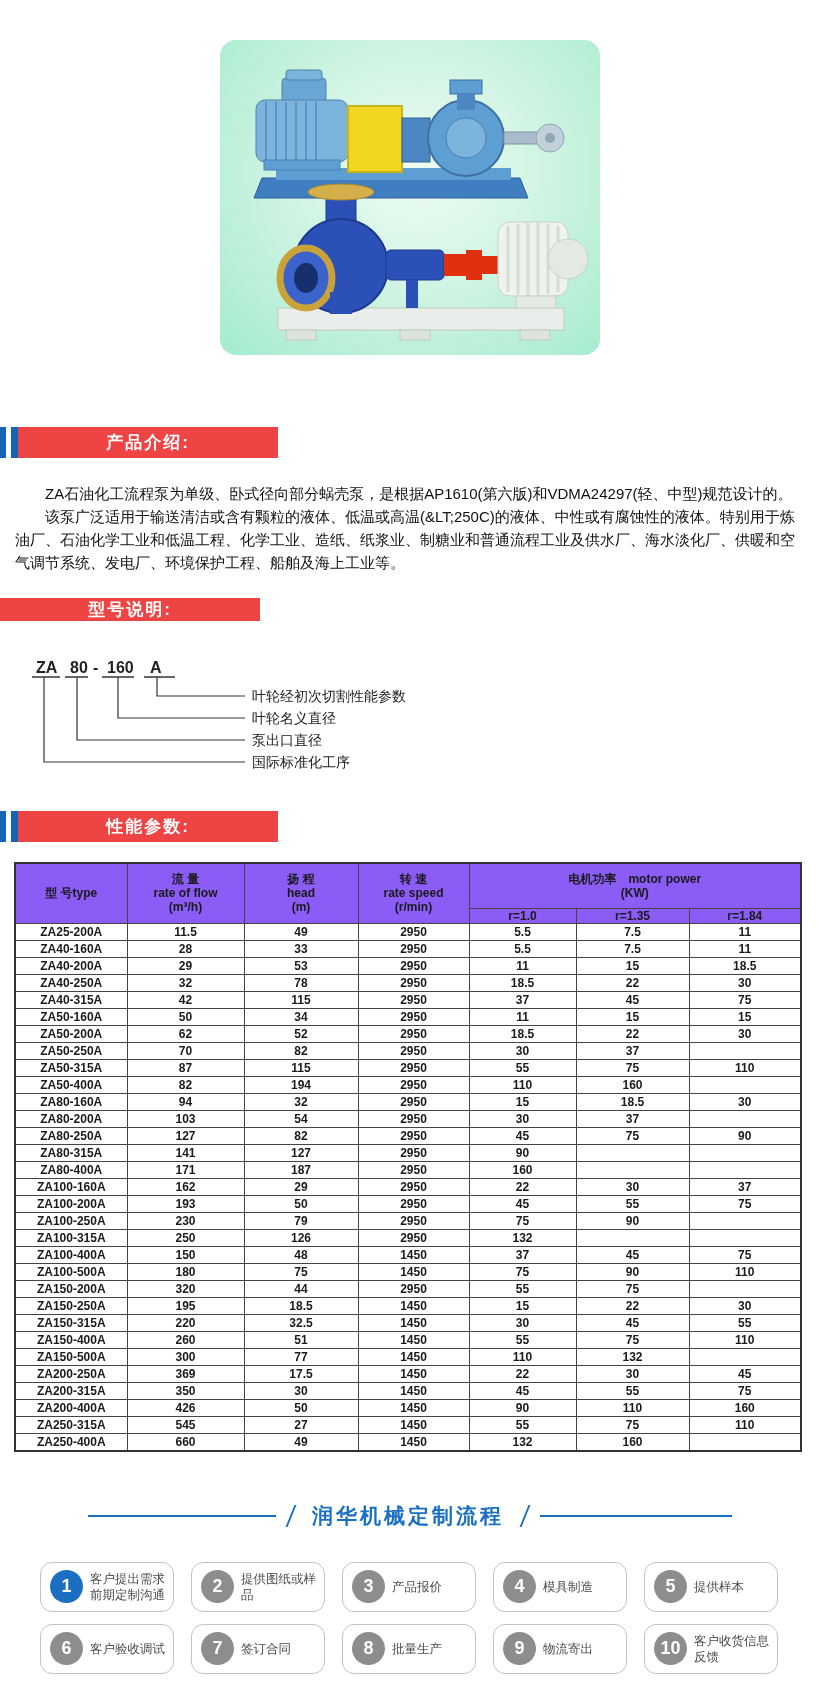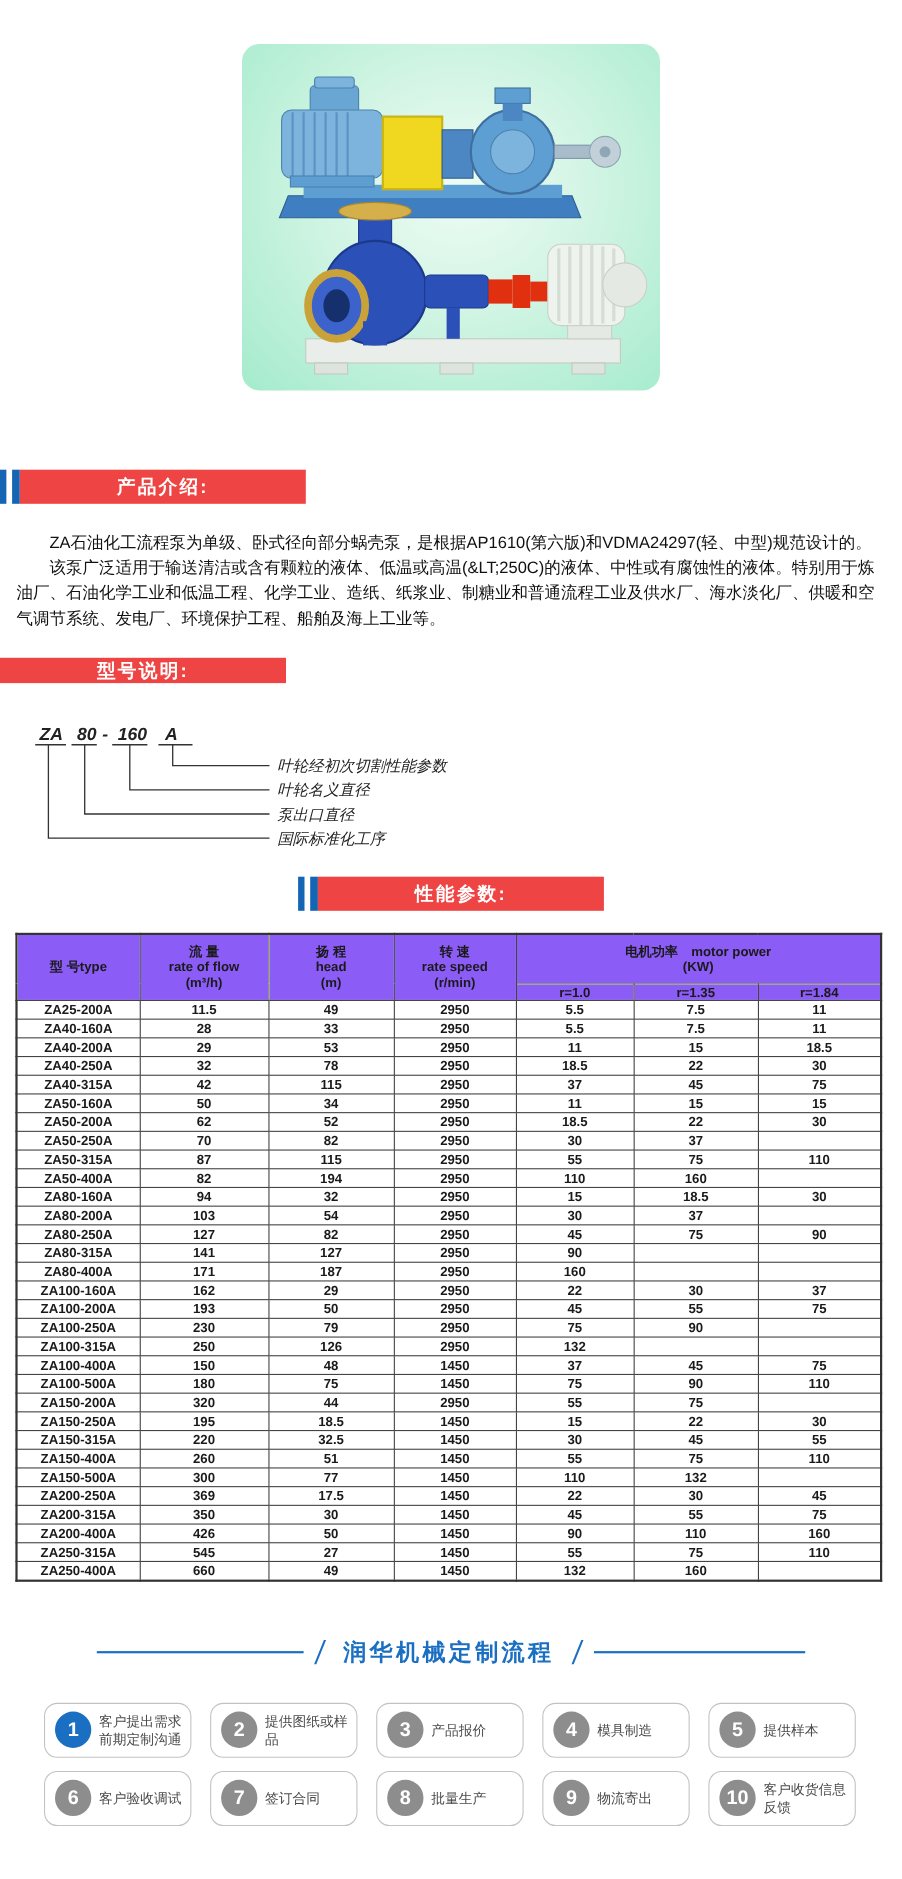--- a/index.html
+++ b/index.html
@@ -34,21 +34,21 @@
     font-size: 17px; font-weight: bold; letter-spacing: 2px;
   }
 
   
   .intro-text { margin: 24px 15px 0 15px; }
   .intro-text p {
     font-size: 15px; line-height: 23px; text-indent: 2em; color: #111;
   }
 
   
-  .model-diagram { margin: 26px 0 0 0; font-style: italic; }
+  .model-diagram { margin: 26px 0 0 0; }
   .model-diagram svg { display: block; }
 
   
   table.params {
     border-collapse: collapse;
     table-layout: fixed;
     width: 786px;
     margin: 20px 0 0 14px;
     border: 2px solid #333;
   }
@@ -220,21 +220,21 @@
       </g>
 
       <text x="252" y="46" font-size="14">叶轮经初次切割性能参数</text>
       <text x="252" y="68" font-size="14">叶轮名义直径</text>
       <text x="252" y="90" font-size="14">泵出口直径</text>
       <text x="252" y="112" font-size="14">国际标准化工序</text>
     </g>
   </svg>
 </div>
 
-<div class="section-header" style="margin-top:14px;justify-content:center;">
+<div class="section-header" style="margin-top:28px;">
   <div class="accent-bar-1"></div>
   <div class="accent-gap"></div>
   <div class="accent-bar-2"></div>
   <div class="header-bar">性能参数:</div>
 </div>
 
 <table class="params">
   <colgroup>
     <col class="c0">
       <col class="c1">

